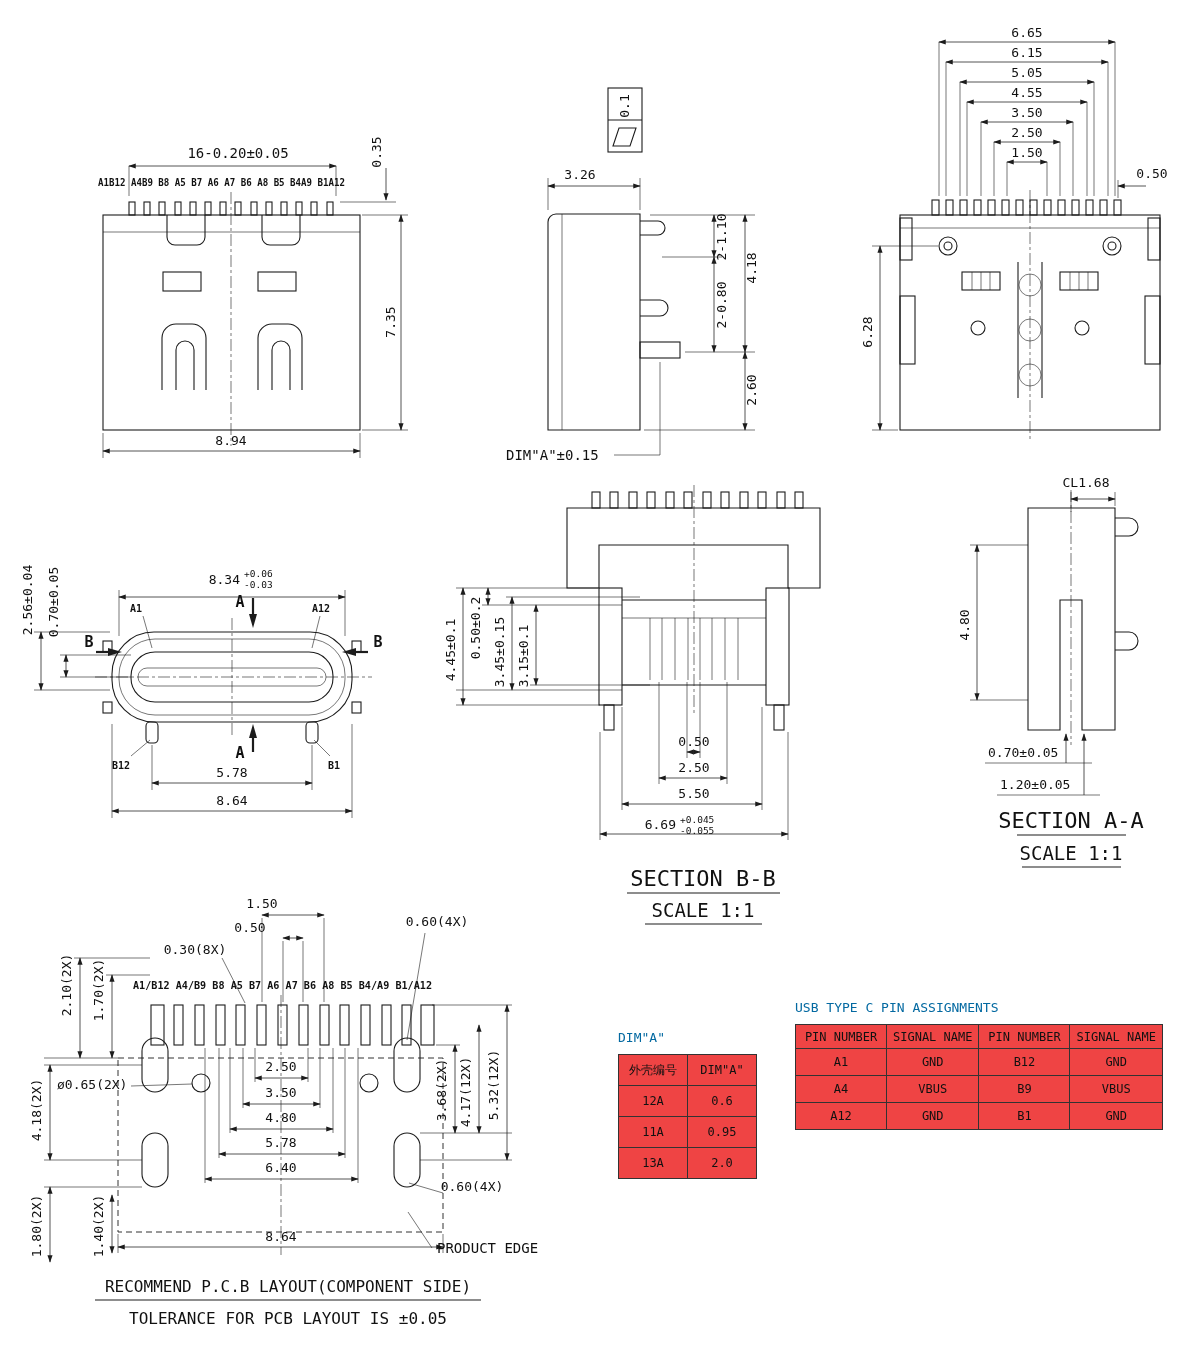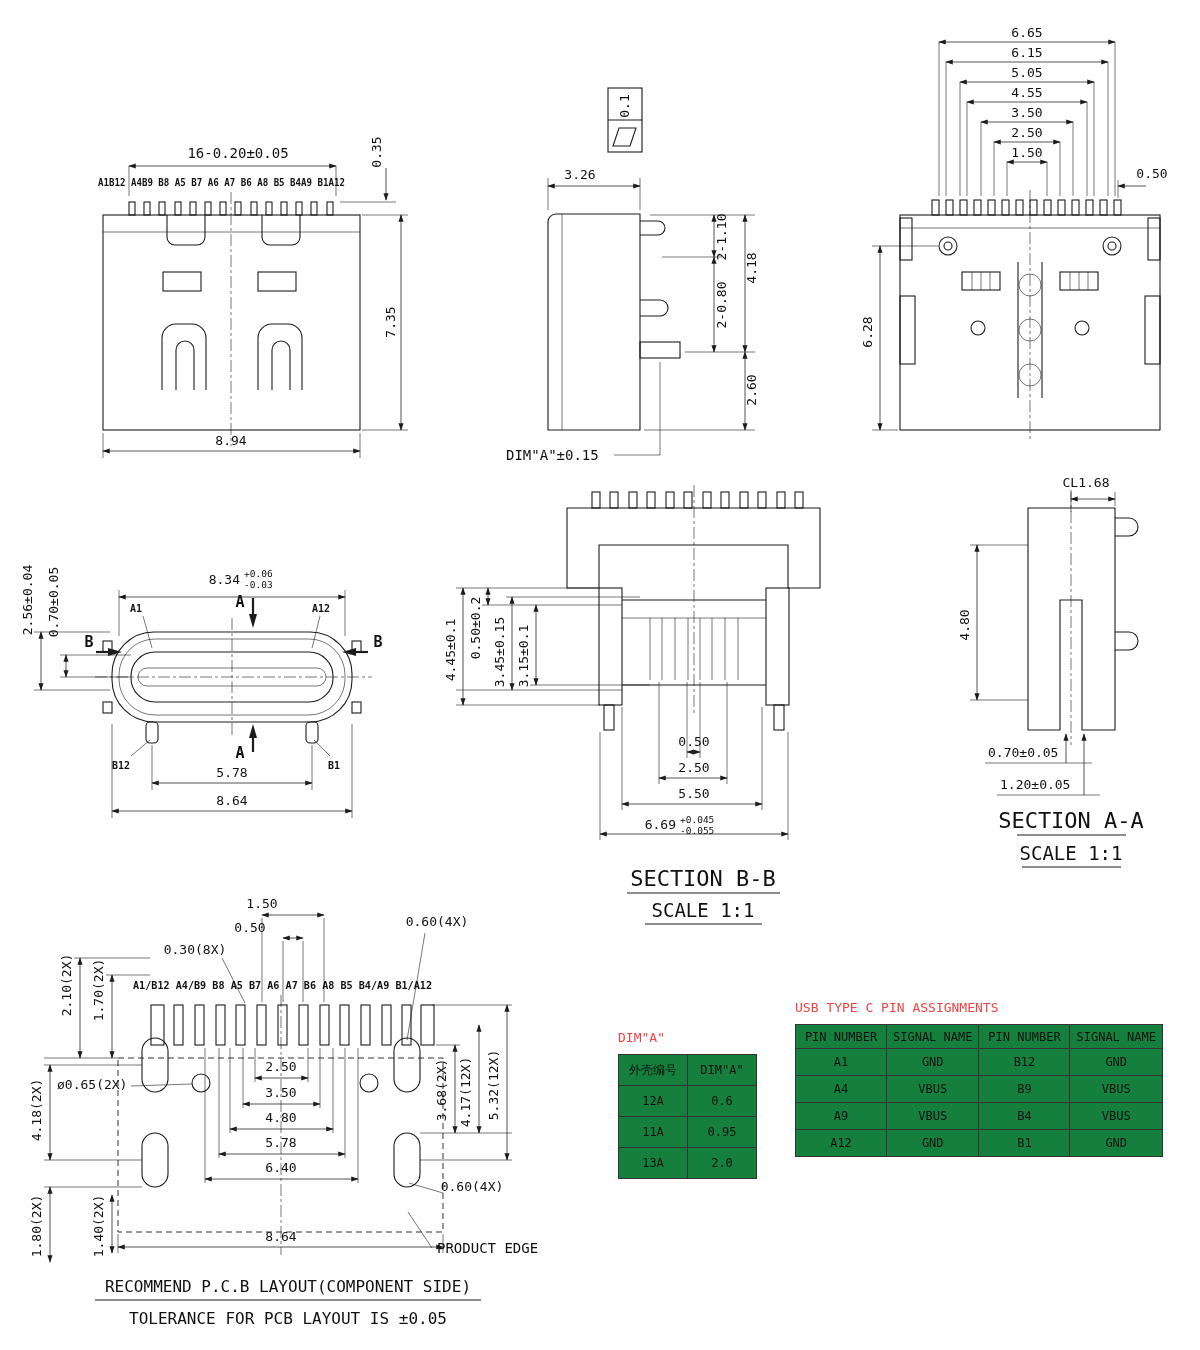--- a/index.html
+++ b/index.html
@@ -20,22 +20,22 @@
   .drawing .sm{font-size:9.5px;}
   .drawing .t14{font-size:14px;}
   .drawing .t16{font-size:16px;}
   .drawing .t19{font-size:19px;}
   .drawing .t22{font-size:22px;}
   .drawing .lbl{font-size:10px;font-weight:bold;text-anchor:start;}
   .drawing .ltr{font-size:15px;font-weight:bold;}
   .drawing .as{text-anchor:start;}
   .drawing .ae{text-anchor:end;}
   .table-block{position:absolute;}
-  .tbl-title{font-size:13px;color:#ef4444;margin-bottom:9px;font-family:"DejaVu Sans Mono",monospace;}
-  table{border-collapse:collapse;background:#15803d;}
+  .tbl-title{font-size:13px;color:#0369a1;margin-bottom:9px;font-family:"DejaVu Sans Mono",monospace;}
+  table{border-collapse:collapse;background:#ef4444;}
   th,td{border:1px solid #333;font-family:"DejaVu Sans Mono",monospace;font-size:12px;
         color:#111;text-align:center;padding:4px 6px;font-weight:normal;}
   #dim-a-table th,#dim-a-table td{min-width:56px;height:22px;margin-left:32px;}
   #pin-table th{height:15px;}
   #pin-table td{height:18px;min-width:78px;}
 </style>
 </head>
 <body>
 
 <div id="canvas">
@@ -543,26 +543,20 @@
         <td>B12</td>
         <td>GND</td>
       </tr>
       <tr>
         <td>A4</td>
         <td>VBUS</td>
         <td>B9</td>
         <td>VBUS</td>
       </tr>
       <tr>
-        <td>A9</td>
-        <td>VBUS</td>
-        <td>B4</td>
-        <td>VBUS</td>
-      </tr>
-      <tr>
         <td>A12</td>
         <td>GND</td>
         <td>B1</td>
         <td>GND</td>
       </tr>
     </tbody>
   </table>
 </div>
 
 </div>

